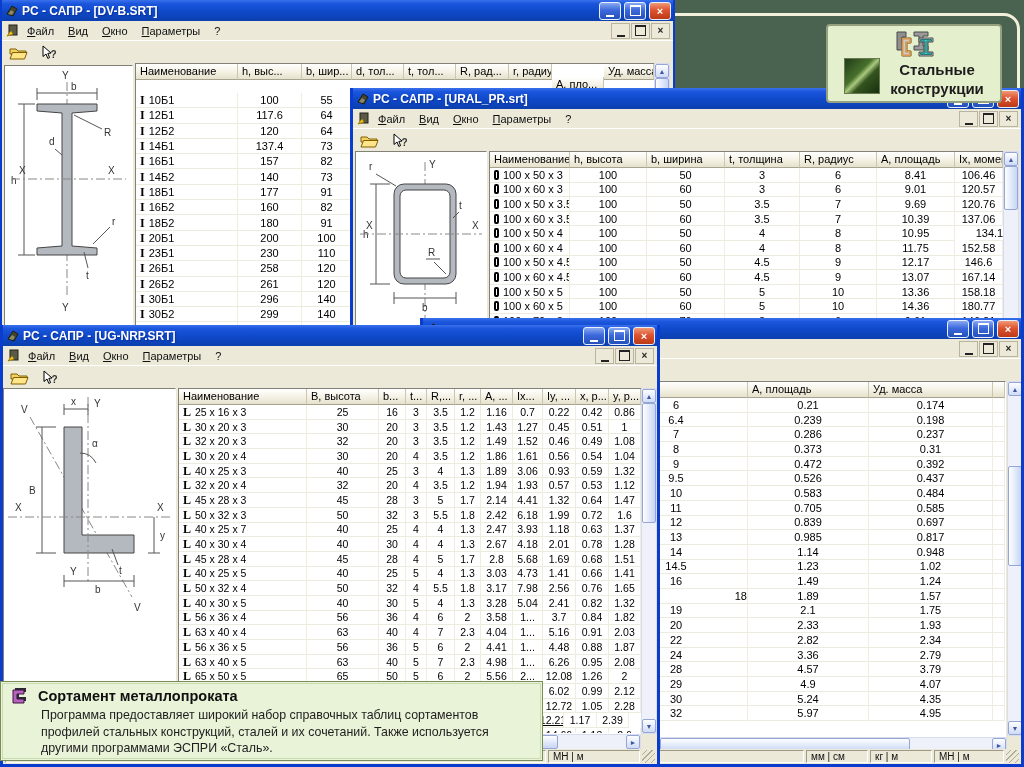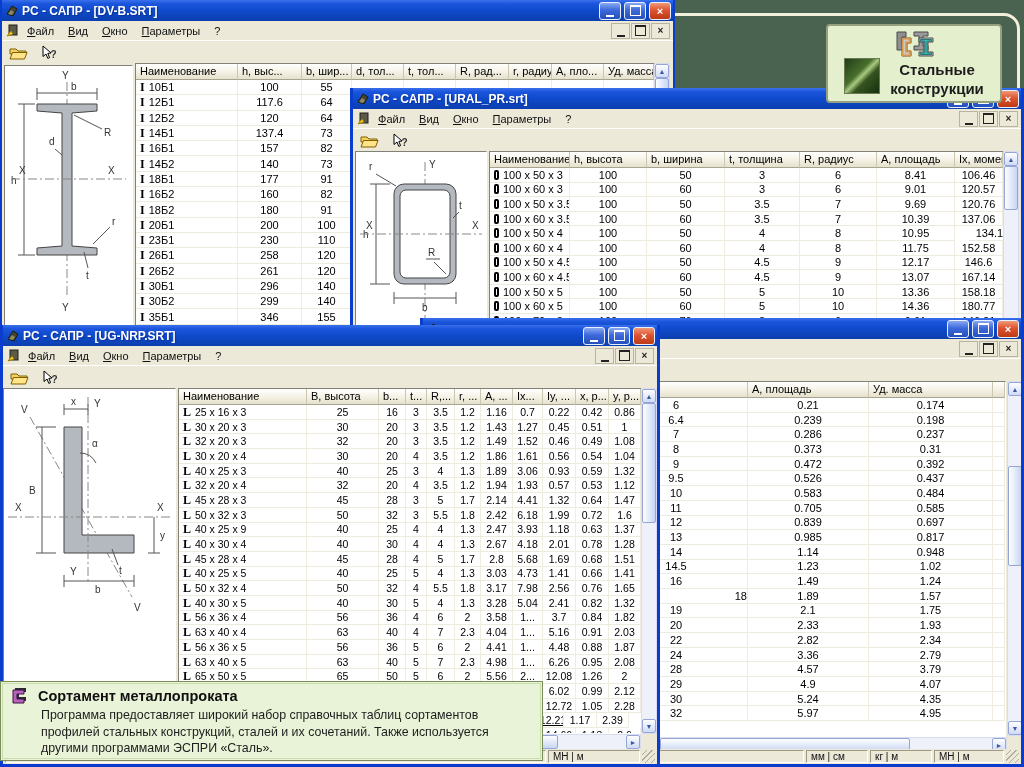--- a/index.html
+++ b/index.html
@@ -191,21 +191,21 @@
   </div>
   <div class="grid" style="left:133px;top:63px;width:520px;height:282px;">
       <div class="thead">
         <div class="th" style="width: 102px;">Наименование</div>
         <div class="th" style="width: 64px;">h, выс...</div>
         <div class="th" style="width: 50px;">b, шир...</div>
         <div class="th" style="width: 52px;">d, тол...</div>
         <div class="th" style="width: 52px;">t, тол...</div>
         <div class="th" style="width: 53px;">R, рад...</div>
         <div class="th" style="width: 43px;">r, радиус</div>
-        <div class="th" style="width: 52px;">A, пло...</div>
+        <div class="th" style="width: 52px; margin-top: 13px;">A, пло...</div>
         <div class="th" style="width: 50px;">Уд. масса</div>
       </div>
       <div class="tr" style="height: 15.3px;">
         <div class="td first" style="width: 102px;">
           <span class="picon picon-i">I</span>
           <span>10Б1</span>
         </div>
         <div class="td" style="width: 64px;">100</div>
         <div class="td" style="width: 50px;">55</div>
         <div class="td" style="width: 52px;"></div>
@@ -1150,21 +1150,21 @@
         <div class="td" style="width: 26px;">1.8</div>
         <div class="td" style="width: 32px;">2.42</div>
         <div class="td" style="width: 30px;">6.18</div>
         <div class="td" style="width: 33px;">1.99</div>
         <div class="td" style="width: 33px;">0.72</div>
         <div class="td" style="width: 32px;">1.6</div>
       </div>
       <div class="tr" style="height: 14.7px;">
         <div class="td first" style="width: 128px;">
           <span class="picon picon-l">L</span>
-          <span>40 x 25 x 9</span>
+          <span>40 x 25 x 7</span>
         </div>
         <div class="td" style="width: 72px;">40</div>
         <div class="td" style="width: 27px;">25</div>
         <div class="td" style="width: 21px;">4</div>
         <div class="td" style="width: 28px;">4</div>
         <div class="td" style="width: 26px;">1.3</div>
         <div class="td" style="width: 32px;">2.47</div>
         <div class="td" style="width: 30px;">3.93</div>
         <div class="td" style="width: 33px;">1.18</div>
         <div class="td" style="width: 33px;">0.63</div>

